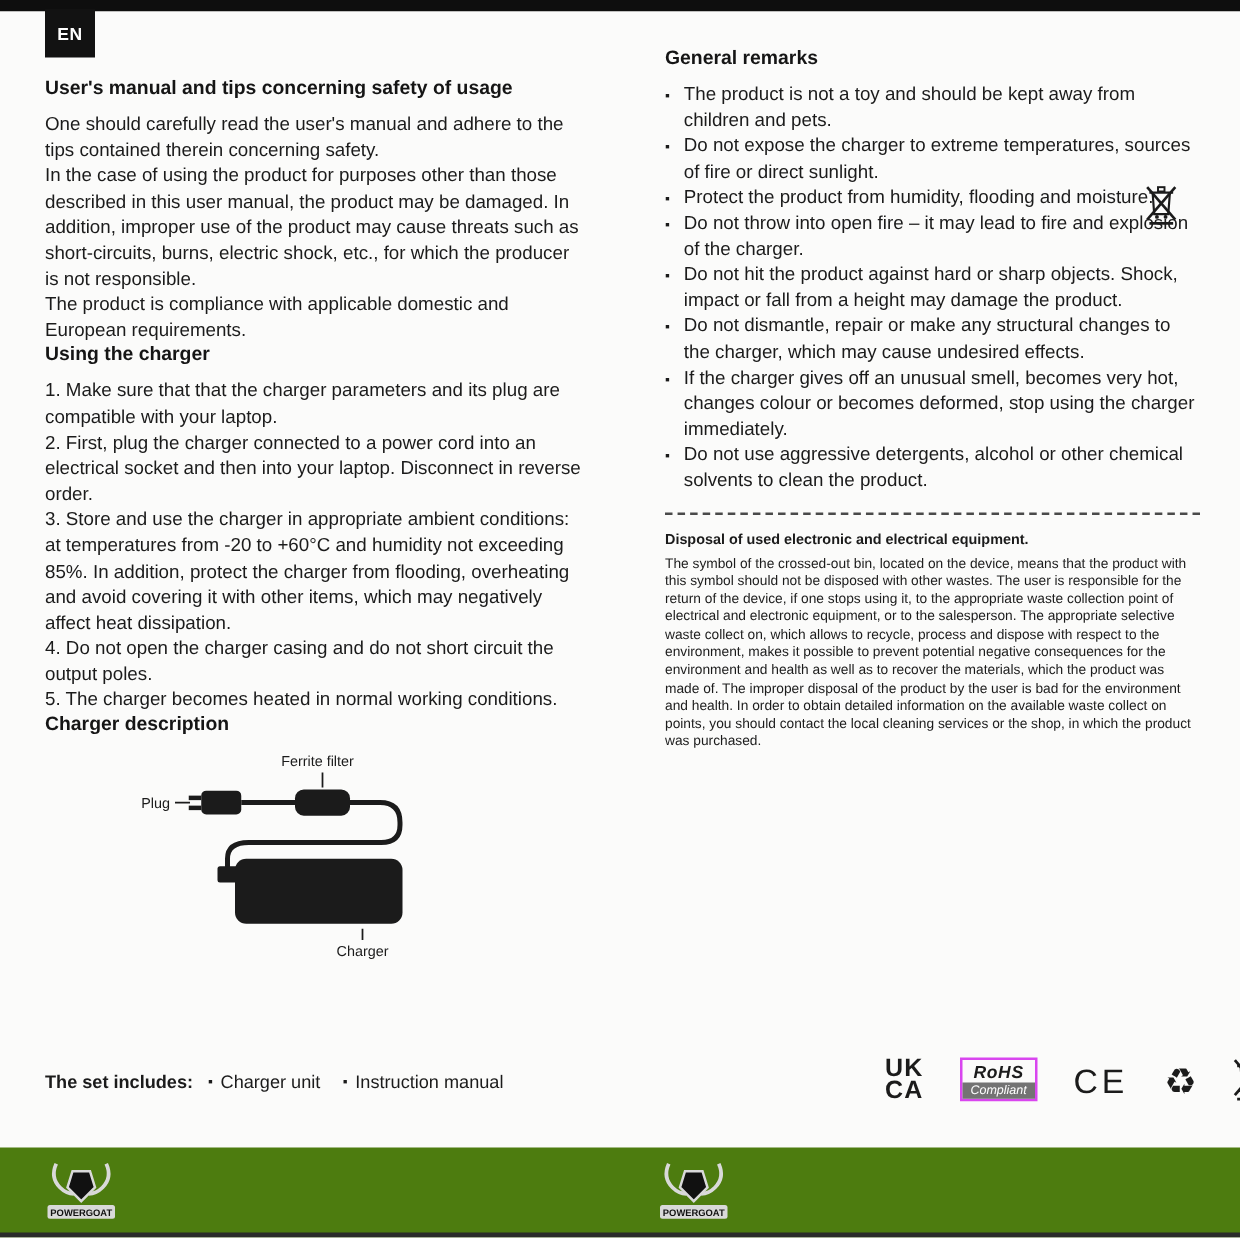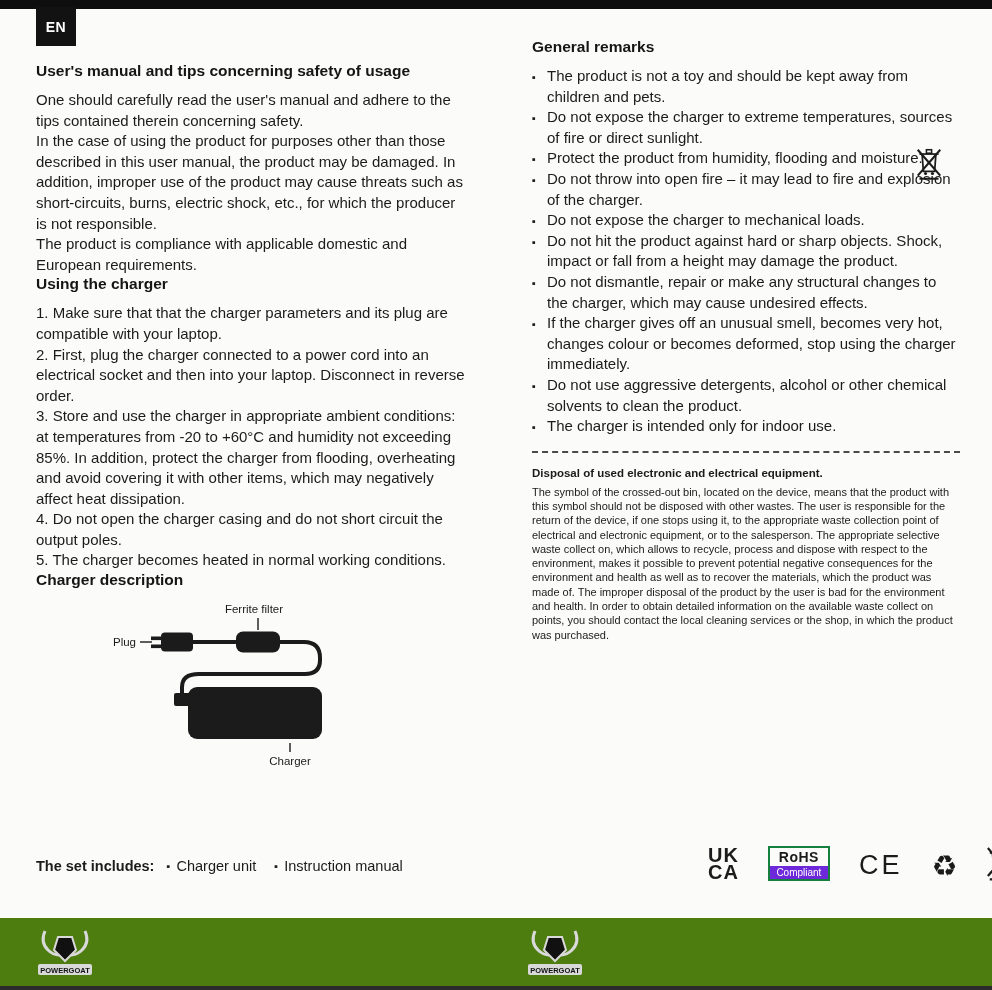--- a/index.html
+++ b/index.html
@@ -48,23 +48,23 @@
   }
 
   .divider { margin-top:14px; border-top:2px dashed #4a4a4a; width:100%; height:0; }
 
   .disposal-head { margin-top:14px; font-size:11.5px; font-weight:bold; }
   .disposal-body { margin-top:6px; font-size:11px; line-height:14.3px; }
 
   
   .marks { position:absolute; left:708px; top:846px; display:flex; align-items:flex-end; gap:29px; }
   .ukca { font-weight:bold; font-size:20px; line-height:17px; letter-spacing:1px; text-align:center; }
-  .rohs { border:2px solid #15803d; width:62px; text-align:center; }
+  .rohs { border:2px solid #d946ef; width:62px; text-align:center;font-style:italic; }
   .rohs .r1 { font-size:14px; font-weight:bold; padding:1px 0; letter-spacing:.5px; }
-  .rohs .r2 { font-size:10px; background:#6d28d9; color:#fff; padding:1px 0; }
+  .rohs .r2 { font-size:10px; background:#737373; color:#fff; padding:1px 0; }
   .ce { font-size:27px; letter-spacing:3px; font-weight:normal; }
   .recycle { font-size:29px; line-height:30px; }
 
   .weee-margin { position:absolute; left:916px; top:148px; }
 
   
   .footbar { position:absolute; left:0; top:918px; width:992px; height:72px; background:#4d7c0f; }
   .footbar .edge { position:absolute; left:0; bottom:0; width:100%; height:4px; background:#2b2b2b; }
   .goat-logo { position:absolute; top:8px; }
   .goat-1 { left:36px; }
@@ -130,26 +130,24 @@
   <span class="inc-item">Instruction manual</span>
 </div>
 
 <div class="col-right">
   <h3 class="sec-head">General remarks</h3>
   <ul class="remarks">
     <li>The product is not a toy and should be kept away from children and pets.</li>
     <li>Do not expose the charger to extreme temperatures, sources of fire or direct sunlight.</li>
     <li>Protect the product from humidity, flooding and moisture.</li>
     <li>Do not throw into open fire – it may lead to fire and explosion of the charger.</li>
-    <li>Do not expose the charger to mechanical loads.</li>
     <li>Do not hit the product against hard or sharp objects. Shock, impact or fall from a height may damage the product.</li>
     <li>Do not dismantle, repair or make any structural changes to the charger, which may cause undesired effects.</li>
     <li>If the charger gives off an unusual smell, becomes very hot, changes colour or becomes deformed, stop using the charger immediately.</li>
     <li>Do not use aggressive detergents, alcohol or other chemical solvents to clean the product.</li>
-    <li>The charger is intended only for indoor use.</li>
   </ul>
 
   <div class="divider"></div>
 
   <div class="disposal-head">Disposal of used electronic and electrical equipment.</div>
   <div class="disposal-body">The symbol of the crossed-out bin, located on the device, means that the product with this symbol should not be disposed with other wastes. The user is responsible for the return of the device, if one stops using it, to the appropriate waste collection point of electrical and electronic equipment, or to the salesperson. The appropriate selective waste collect on, which allows to recycle, process and dispose with respect to the environment, makes it possible to prevent potential negative consequences for the environment and health as well as to recover the materials, which the product was made of. The improper disposal of the product by the user is bad for the environment and health. In order to obtain detailed information on the available waste collect on points, you should contact the local cleaning services or the shop, in which the product was purchased.</div>
 </div>
 
 <svg class="weee-margin" width="26" height="32" viewBox="0 0 30 37">
   <rect x="12" y="2" width="6" height="4" fill="none" stroke="#1b1b1b" stroke-width="1.8"></rect>

